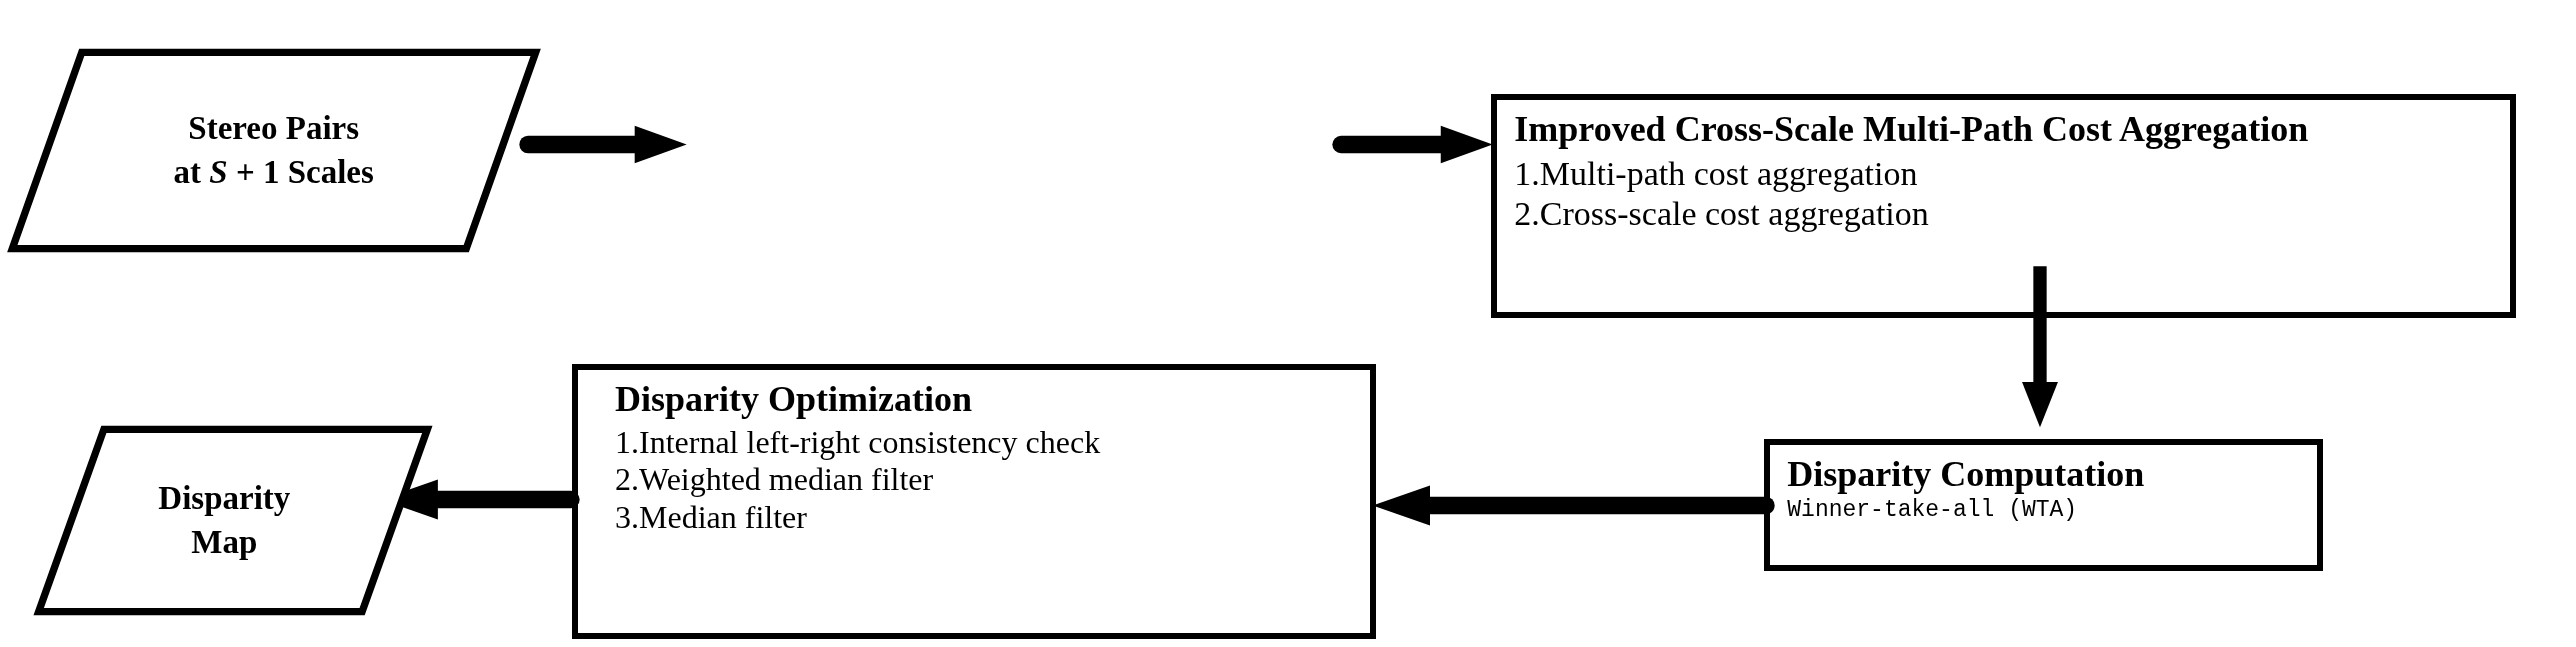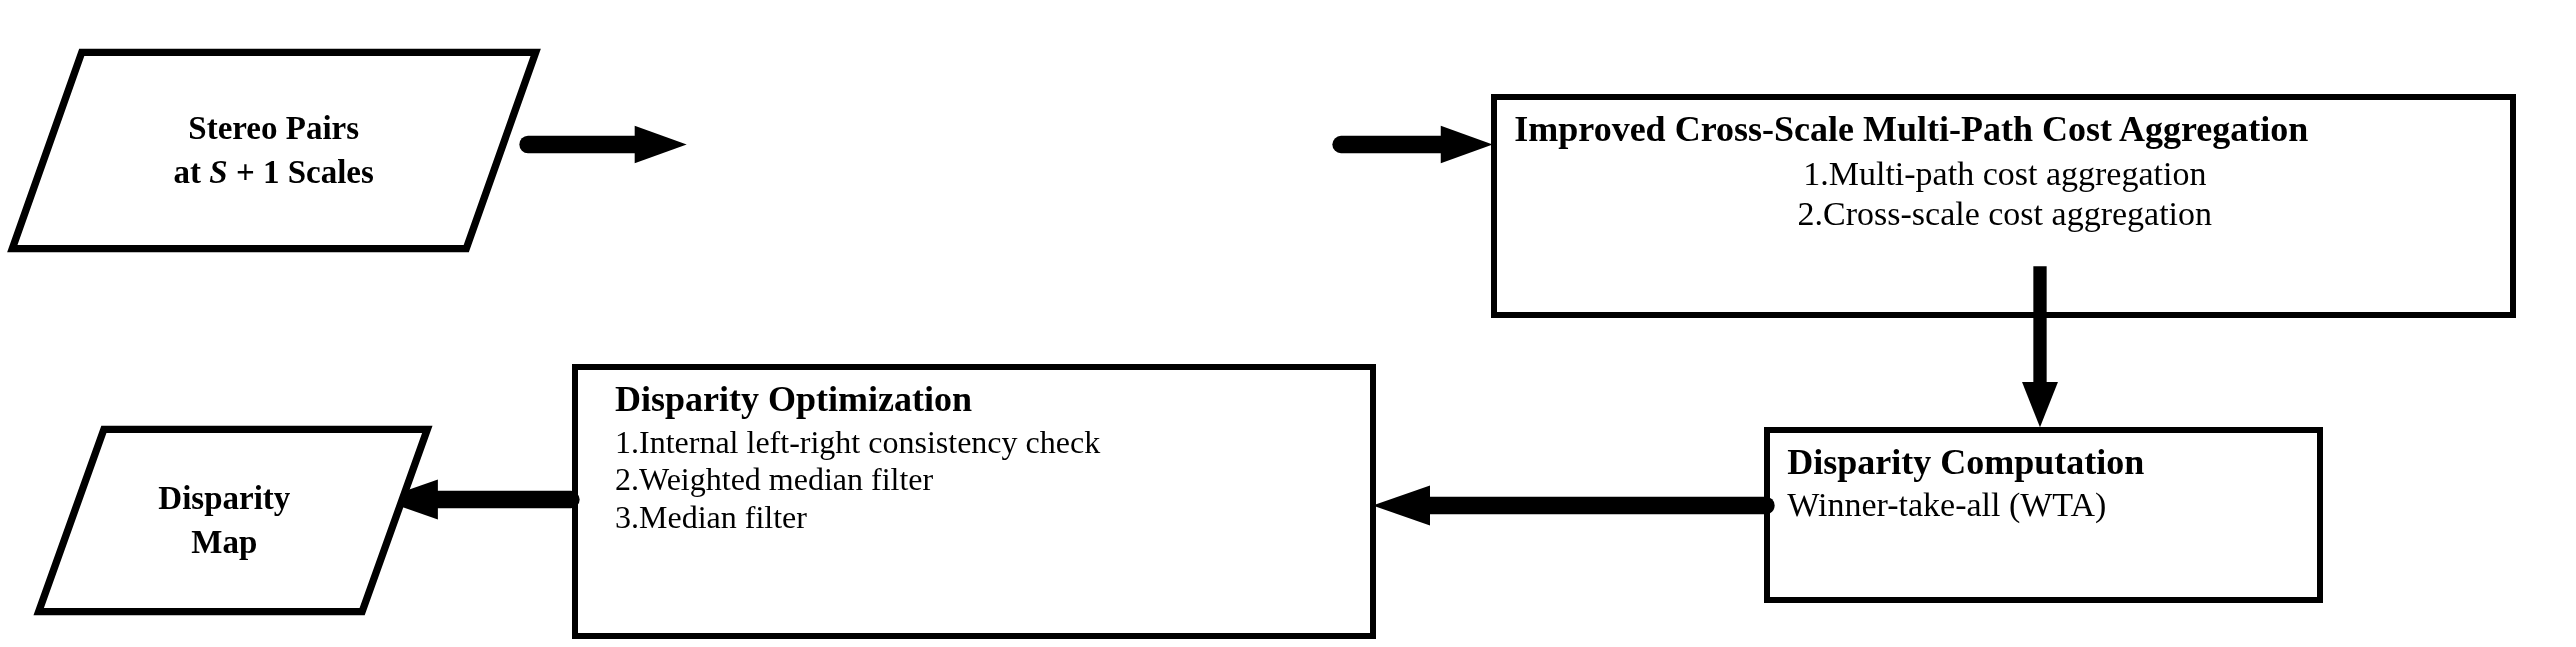--- a/index.html
+++ b/index.html
@@ -71,29 +71,29 @@
   
   #node-stereo-pairs { left: 6.7px;  top: 47px;  width: 534px;  height: 207px; }
   #node-stereo-pairs .para-label { font-size: 33px; }
 
   #node-matching-cost { left: 687px; top: 9.3px;  width: 652px;  height: 268px; }
   #node-matching-cost .title { font-size: 36px; margin-bottom: 2.7px; }
   #node-matching-cost .line  { font-size: 34px; }
 
   #node-cost-aggregation { left: 1491px; top: 61px; width: 1025px; height: 224px; margin-top: 33px; }
   #node-cost-aggregation .title { font-size: 36px; margin-bottom: 2.7px; }
-  #node-cost-aggregation .line  { font-size: 34px; text-align: center; }
+  #node-cost-aggregation .line  { font-size: 34px; }
 
   #node-disparity-optimization { left: 572px; top: 364px; width: 804px; height: 275px; padding-left: 37px; }
   #node-disparity-optimization .title { font-size: 36px; margin-bottom: 2.7px; }
   #node-disparity-optimization .line  { font-size: 32px; }
 
-  #node-disparity-computation { left: 1764px; top: 427px; width: 559px; height: 176px; }
+  #node-disparity-computation { left: 1764px; top: 439px; width: 559px; height: 132px; }
   #node-disparity-computation .title { font-size: 36px; margin-bottom: 1.3px; }
-  #node-disparity-computation .line  { font-size: 34px; }
+  #node-disparity-computation .line  { font-size: 23px; font-family: Liberation Mono, monospace; }
 
   #node-disparity-map { left: 33px; top: 424px; width: 400px; height: 193px; }
   #node-disparity-map .para-label { font-size: 33px; }
   #node-disparity-map .para-label { padding-right: 17.3px; box-sizing: border-box; }
 
   
   .connector {
     position: absolute;
     overflow: visible;
   }

